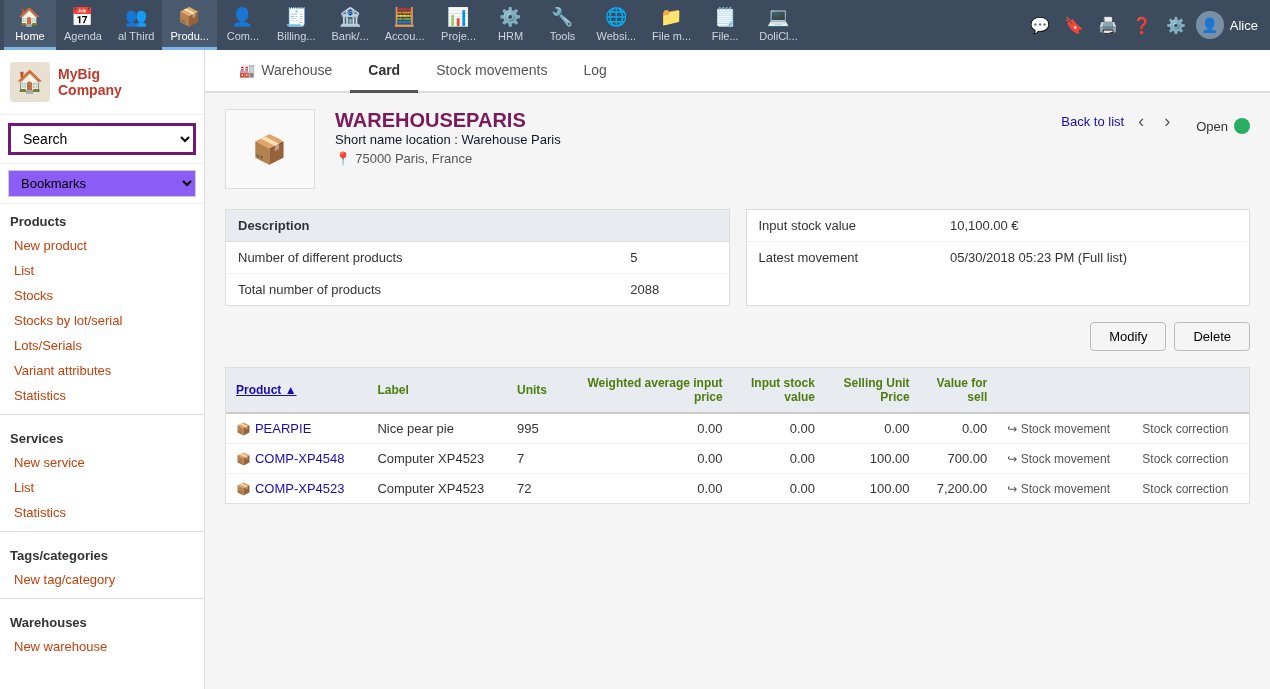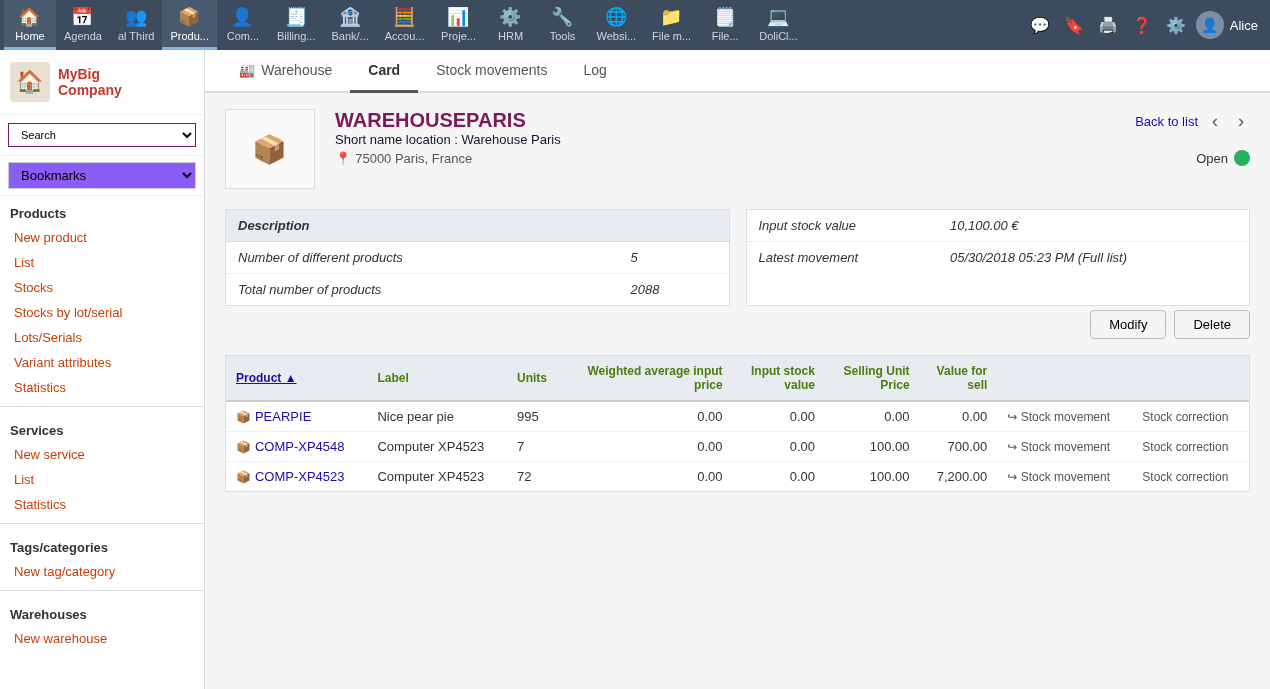--- a/index.html
+++ b/index.html
@@ -87,22 +87,22 @@
     }
     .sidebar-logo .logo-text { font-size: 14px; font-weight: bold; color: #c0392b; }
 
     .sidebar-search {
       padding: 8px 8px;
       border-bottom: 1px solid #eee;
     }
     .sidebar-search select {
       width: 100%;
       padding: 4px 8px;
-      font-size: 11px;
-      border: 1px solid #701a75;
+      font-size: 14px;
+      border: 3px solid #701a75;
       background: #fff;
       cursor: pointer;
     }
 
     .sidebar-bookmarks {
       padding: 6px 8px;
       border-bottom: 1px solid #eee;
     }
     .sidebar-bookmarks select {
       width: 100%;
@@ -221,22 +221,21 @@
     .status-dot {
       width: 16px; height: 16px;
       background: #27ae60;
       border-radius: 50%;
     }
 
     
     .info-row {
       display: flex;
       gap: 16px;
-      margin-bottom: 4px;
-      font-style: italic;
+      margin-bottom: 16px;
     }
     .info-table {
       flex: 1;
       background: #fff;
       border: 1px solid #ddd;
     }
     .info-table table {
       width: 100%;
       border-collapse: collapse;
     }
@@ -460,21 +459,21 @@
           <div class="wh-name">WAREHOUSEPARIS</div>
           <div class="wh-shortname">
             <span>Short name location :</span>
             <span> Warehouse Paris</span>
           </div>
           <div class="wh-address">
             <span>📍</span>
             <span>75000 Paris, France</span>
           </div>
         </div>
-        <div style="display:flex;flex-direction:column;align-items:flex-end;gap:8px;">
+        <div style="display:flex;flex-direction:row;align-items:flex-end;gap:20px;">
           <div class="wh-nav">
             <a class="back-to-list">Back to list</a>
             <span class="nav-arrow">‹</span>
             <span class="nav-arrow">›</span>
           </div>
           <div class="wh-status">
             <span>Open</span>
             <div class="status-dot"></div>
           </div>
         </div>

